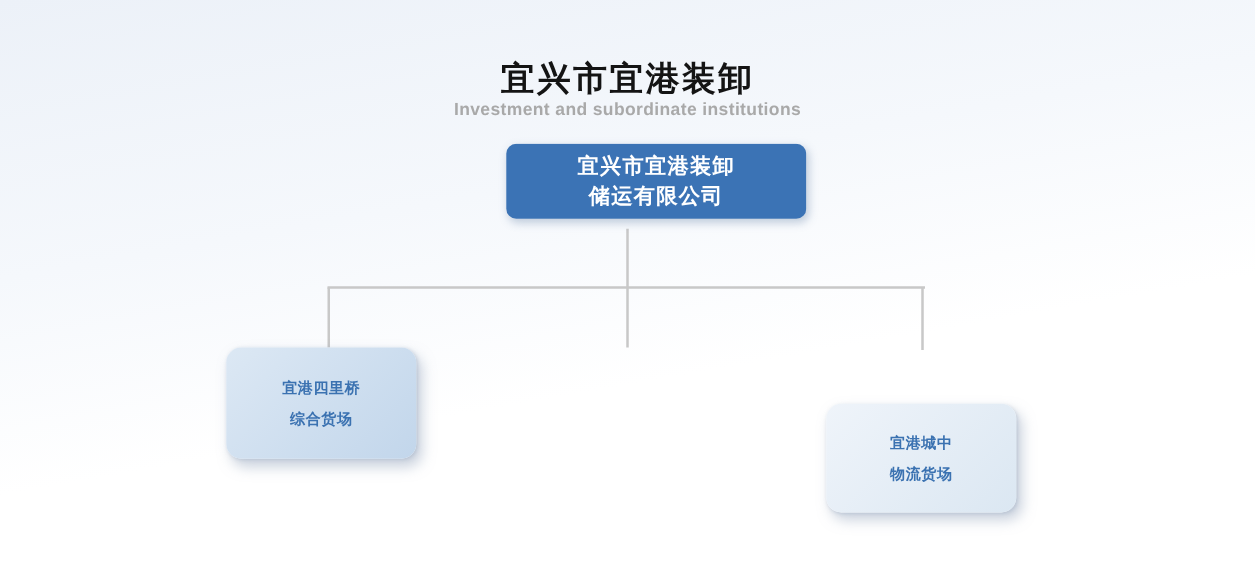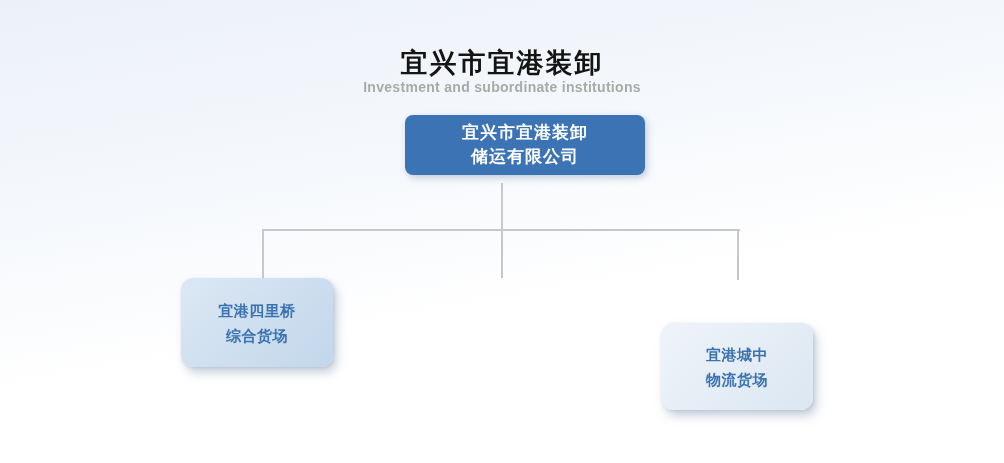--- a/index.html
+++ b/index.html
@@ -61,21 +61,21 @@
   }
   .child-box {
     position: absolute; top: 278px;
     width: 152px; height: 89px;
     border-radius: 12px;
     box-shadow: 4px 6px 10px rgba(150, 165, 190, 0.5), 1px 1px 3px rgba(150, 165, 190, 0.35);
     display: flex; align-items: center; justify-content: center;
   }
   .child-box .node-label {
     color: var(--child-text);
-    font-size: 15px; font-weight: 700;
+    font-size: 12px; font-weight: 700;
     line-height: 25px; letter-spacing: 0.5px;
     text-align: center; white-space: pre-line;
   }
   .child-0 { left: 181px; }
   .child-1 { left: 422px; }
   .child-2 { left: 661px; top: 279px; height: 87px; }
 </style>
 </head>
 <body>
 

